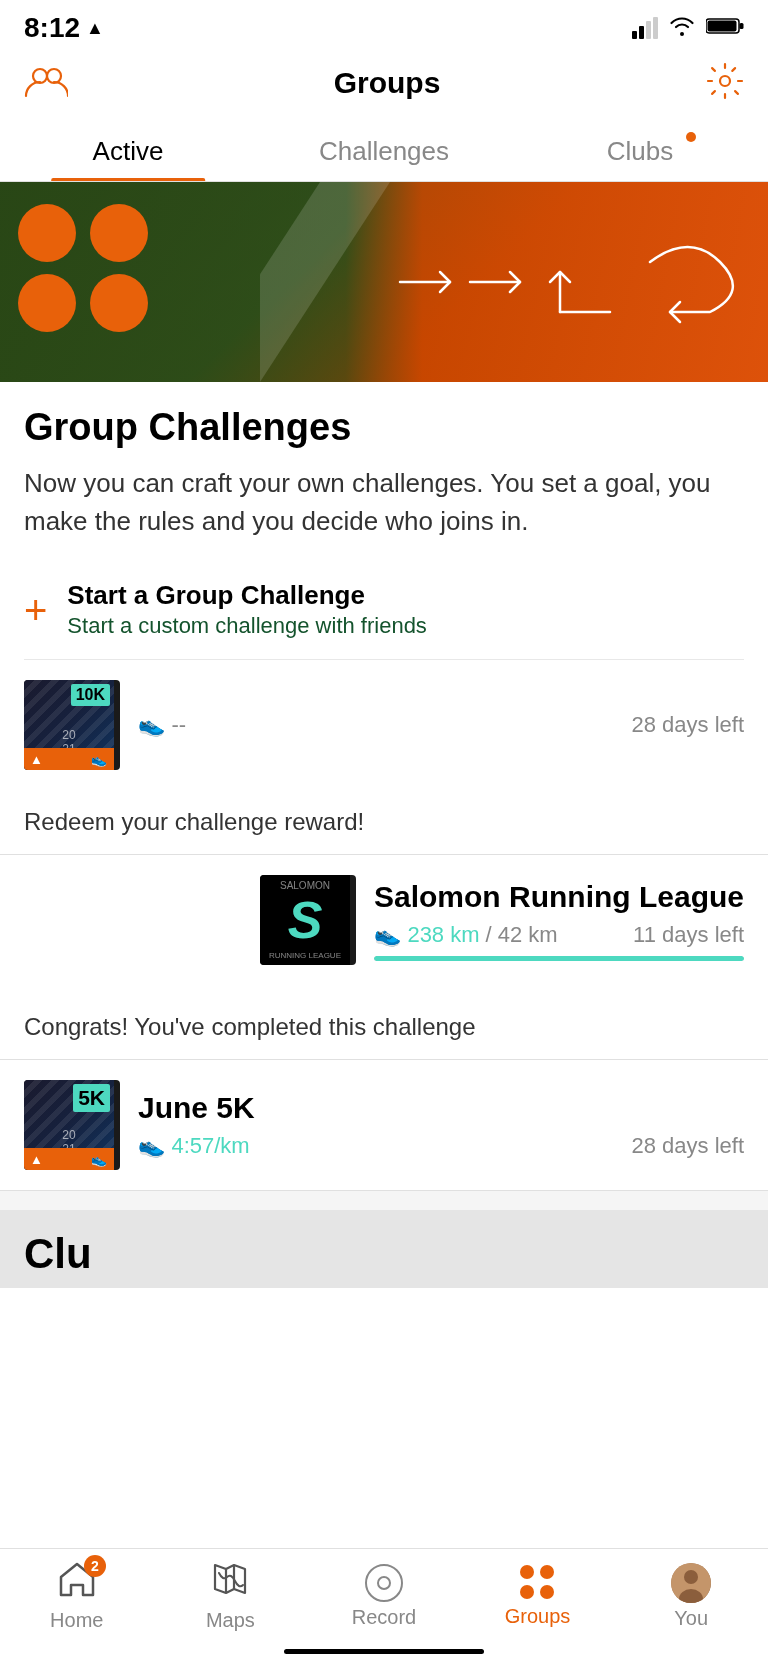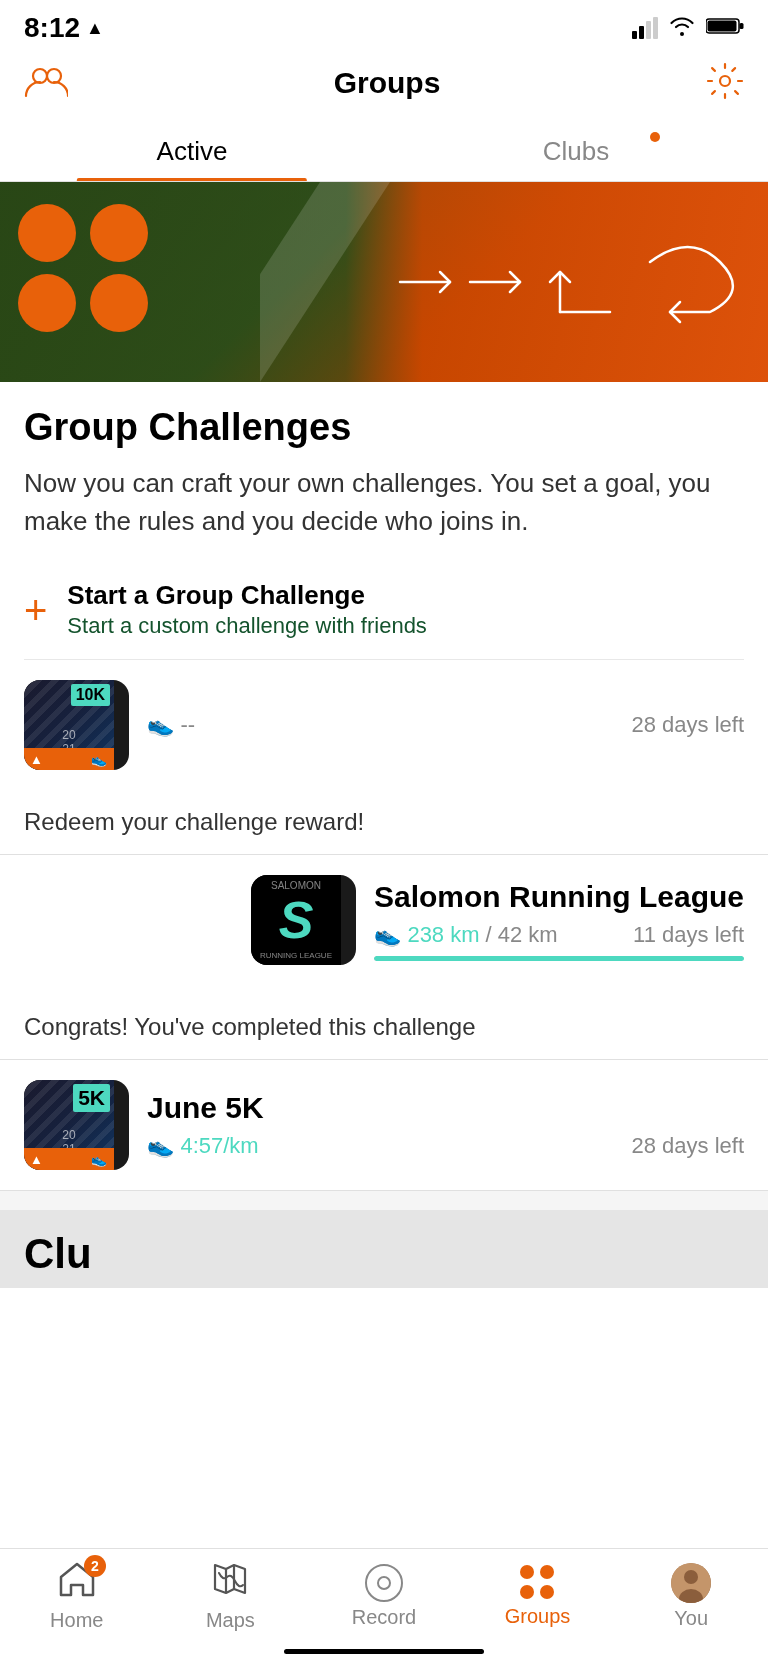--- a/index.html
+++ b/index.html
@@ -155,24 +155,24 @@
     }
     .challenge-card {
       background: #fff;
       padding: 20px 24px;
       display: flex;
       align-items: center;
       gap: 18px;
       border-bottom: 1px solid #e8e8e8;
     }
     .challenge-badge {
-      width: 105px;
+      width: 96px;
       height: 90px;
       flex-shrink: 0;
-      border-radius: 16px;
+      border-radius: 4px;
       overflow: hidden;
       background: #1a1a1a;
       position: relative;
     }
     .badge-10k {
       width: 90px;
       height: 90px;
       background: linear-gradient(135deg, #1a1a2e 0%, #16213e 50%, #0f3460 100%);
       display: flex;
       flex-direction: column;
@@ -507,20 +507,23 @@
     <svg width="38" height="38" viewBox="0 0 38 38" fill="none">
       <circle cx="19" cy="19" r="5" stroke="#e8610a" stroke-width="2.2"></circle>
       <path d="M19 2v4M19 32v4M2 19h4M32 19h4M6.1 6.1l2.8 2.8M29.1 29.1l2.8 2.8M29.1 6.1l-2.8 2.8M8.9 29.1l-2.8 2.8" stroke="#e8610a" stroke-width="2.2" stroke-linecap="round"></path>
     </svg>
   </div>
 </div>
 
 <div class="tabs">
   <div class="tab active">
     <span>Active</span>
+  </div>
+  <div class="tab">
+    <span>Challenges</span>
   </div>
   <div class="tab" style="position:relative;">
     <span>Clubs</span>
     <span class="tab-dot"></span>
   </div>
 </div>
 
 <div class="hero-banner">
   <div style="position:absolute; top:0; left:0; right:0; bottom:0; background: linear-gradient(to right, rgba(40,70,20,0.85) 0%, rgba(40,70,20,0.6) 45%, rgba(200,70,0,0.85) 55%, rgba(220,80,10,0.9) 100%);"></div>
 

